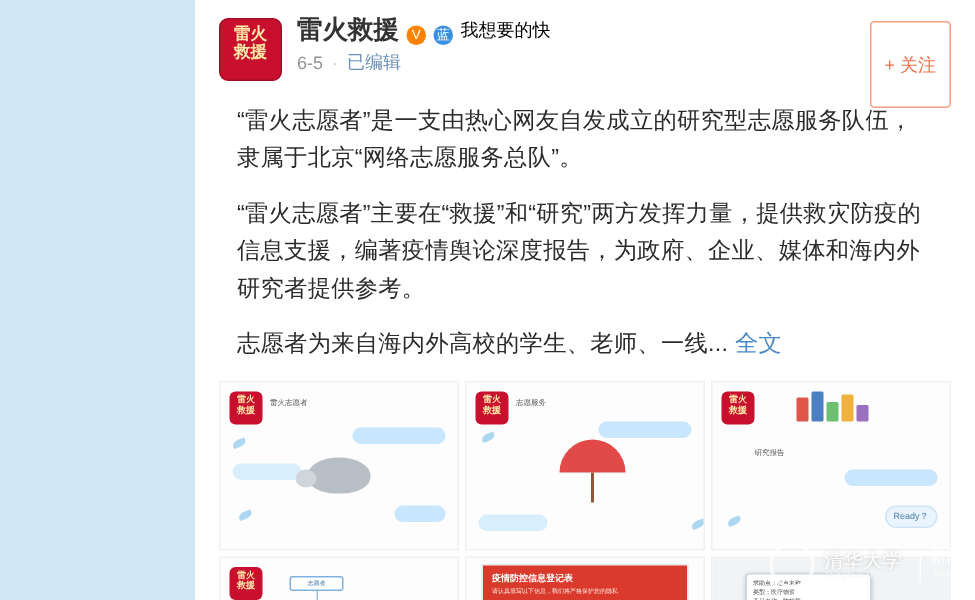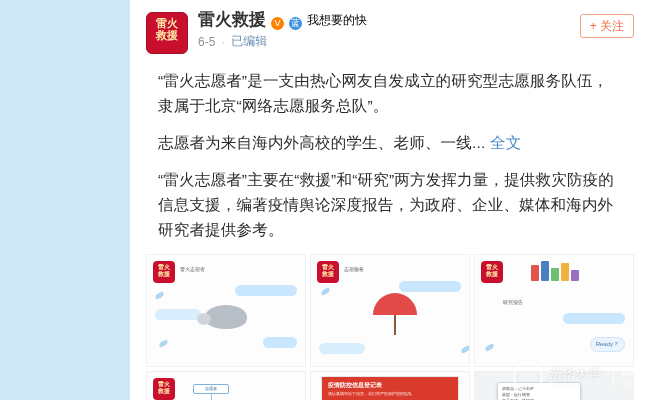--- a/index.html
+++ b/index.html
@@ -116,21 +116,21 @@
   }
   .follow-btn {
     position: absolute;
     right: 0px;
     top: 4px;
     border: 1px solid #f0a184;
     color: #f0704a;
     background: #fff;
     font-size: 12px;
     border-radius: 3px;
-    padding: 4px 9px;
+    padding: 21px 9px;
     line-height: 14px;
     cursor: pointer;
     margin-left: 21px;
   }
   
   .post-text {
     font-size: 15.5px;
     line-height: 25px;
     color: #2b2b2b;
     margin-top: 2px;
@@ -445,25 +445,25 @@
         <span>6-5</span>
         <span class="sep-dot">·</span>
         <span class="meta-blue">已编辑</span>
       </div>
 
       <div class="follow-btn">+ 关注</div>
     </div>
 
     <div class="post-text">
       <p>“雷火志愿者”是一支由热心网友自发成立的研究型志愿服务队伍，隶属于北京“网络志愿服务总队”。</p>
+      <p>“雷火志愿者”主要在“救援”和“研究”两方发挥力量，提供救灾防疫的信息支援，编著疫情舆论深度报告，为政府、企业、媒体和海内外研究者提供参考。</p>
       <p>
         <span>志愿者为来自海内外高校的学生、老师、一线...</span>
         <span class="more-link">全文</span>
       </p>
-      <p>“雷火志愿者”主要在“救援”和“研究”两方发挥力量，提供救灾防疫的信息支援，编著疫情舆论深度报告，为政府、企业、媒体和海内外研究者提供参考。</p>
     </div>
 
     <div class="img-grid">
 
       <div class="thumb">
         <div class="tlogo" style="left:6px; top:6px;">
           <span>雷火</span><br>
           <span>救援</span>
         </div>
         <div class="tt" style="left:33px; top:11px;">雷火志愿者</div>

